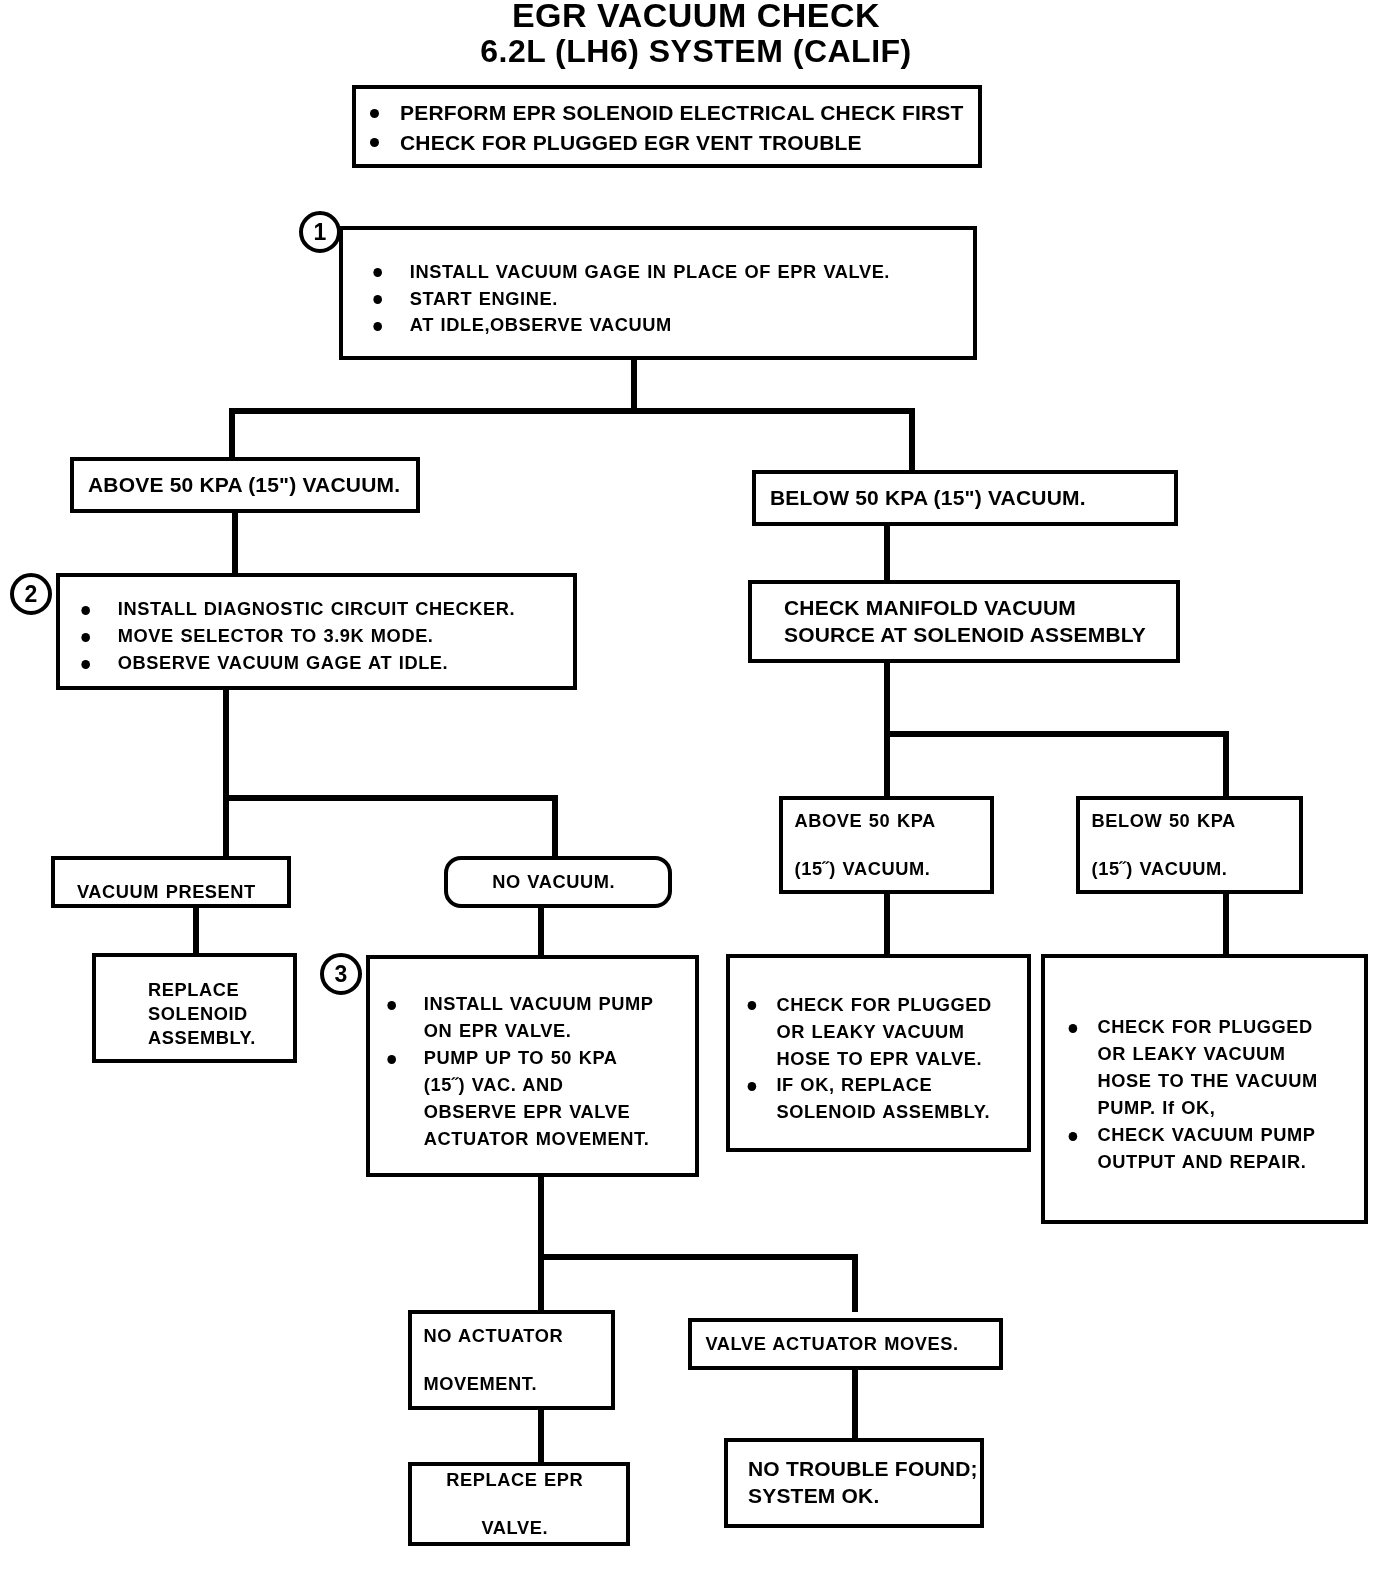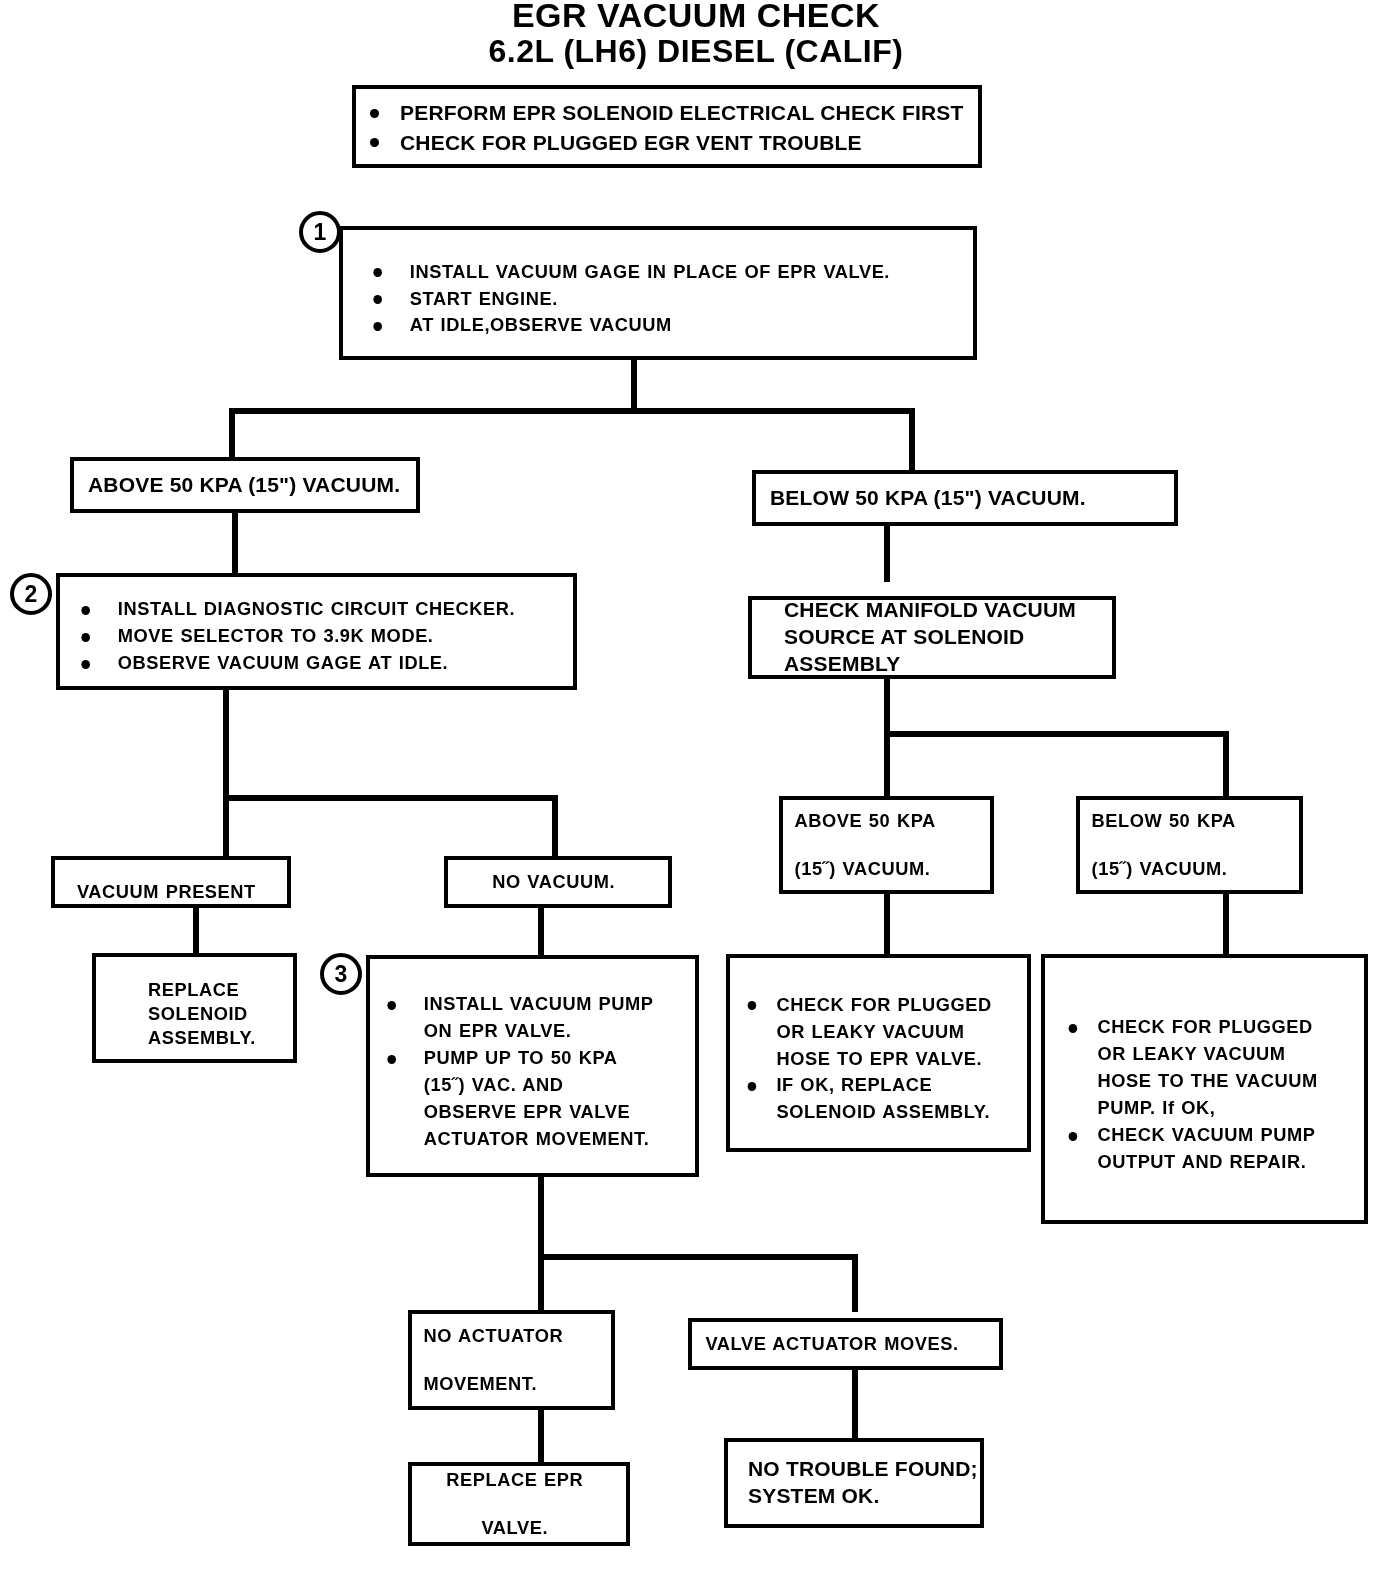--- a/index.html
+++ b/index.html
@@ -104,21 +104,21 @@
     position: absolute;
     background: #000;
   }
 </style>
 </head>
 <body>
 
 <div id="canvas">
 
   <div class="title" id="title-main">EGR VACUUM CHECK</div>
-  <div class="title" id="title-sub">6.2L (LH6) DIESEL (CALIF)</div>
+  <div class="title" id="title-sub">6.2L (LH6) SYSTEM (CALIF)</div>
 
   <div class="ln" style="left:631px; top:358px; width:6px; height:54px;"></div>
   <div class="ln" style="left:229px; top:408px; width:686px; height:6px;"></div>
   <div class="ln" style="left:229px; top:408px; width:6px; height:49px;"></div>
   <div class="ln" style="left:909px; top:408px; width:6px; height:64px;"></div>
 
   <div class="ln" style="left:232px; top:511px; width:6px; height:64px;"></div>
 
   <div class="ln" style="left:223px; top:688px; width:6px; height:112px;"></div>
   <div class="ln" style="left:223px; top:795px; width:335px; height:6px;"></div>
@@ -174,30 +174,30 @@
 
   <div class="marker" style="left:10px; top:573px;">2</div>
   <div class="node" style="left:56px; top:573px; width:521px; height:117px;">
     <ul class="bullets" style="margin:10px 0 0 6px;">
       <li class="node-text cond">INSTALL DIAGNOSTIC CIRCUIT CHECKER.</li>
       <li class="node-text cond">MOVE SELECTOR TO 3.9K MODE.</li>
       <li class="node-text cond">OBSERVE VACUUM GAGE AT IDLE.</li>
     </ul>
   </div>
 
-  <div class="node center" style="left:748px; top:580px; width:368px; height:83px;margin-top:16px;">
+  <div class="node center" style="left:748px; top:580px; width:432px; height:83px;">
     <div class="node-text plain" style="padding-left:32px;">CHECK MANIFOLD VACUUM
 SOURCE AT SOLENOID ASSEMBLY</div>
   </div>
 
   <div class="node center" style="left:51px; top:856px; width:240px; height:52px;justify-content:flex-end;">
     <div class="node-text cond" style="text-align:center; width:100%;">VACUUM PRESENT</div>
   </div>
 
-  <div class="node center" style="left:444px; top:856px; width:228px; height:52px;">
+  <div class="node center" style="left:444px; top:856px; width:228px; height:52px;border-radius:17px;">
     <div class="node-text cond" style="text-align:center; width:100%;">NO VACUUM.</div>
   </div>
 
   <div class="node center" style="left:779px; top:796px; width:215px; height:98px;">
     <div class="node-text cond" style="padding-left:12px;">ABOVE 50 KPA
 
 (15˝) VACUUM.</div>
   </div>
 
   <div class="node center" style="left:1076px; top:796px; width:227px; height:98px;">

